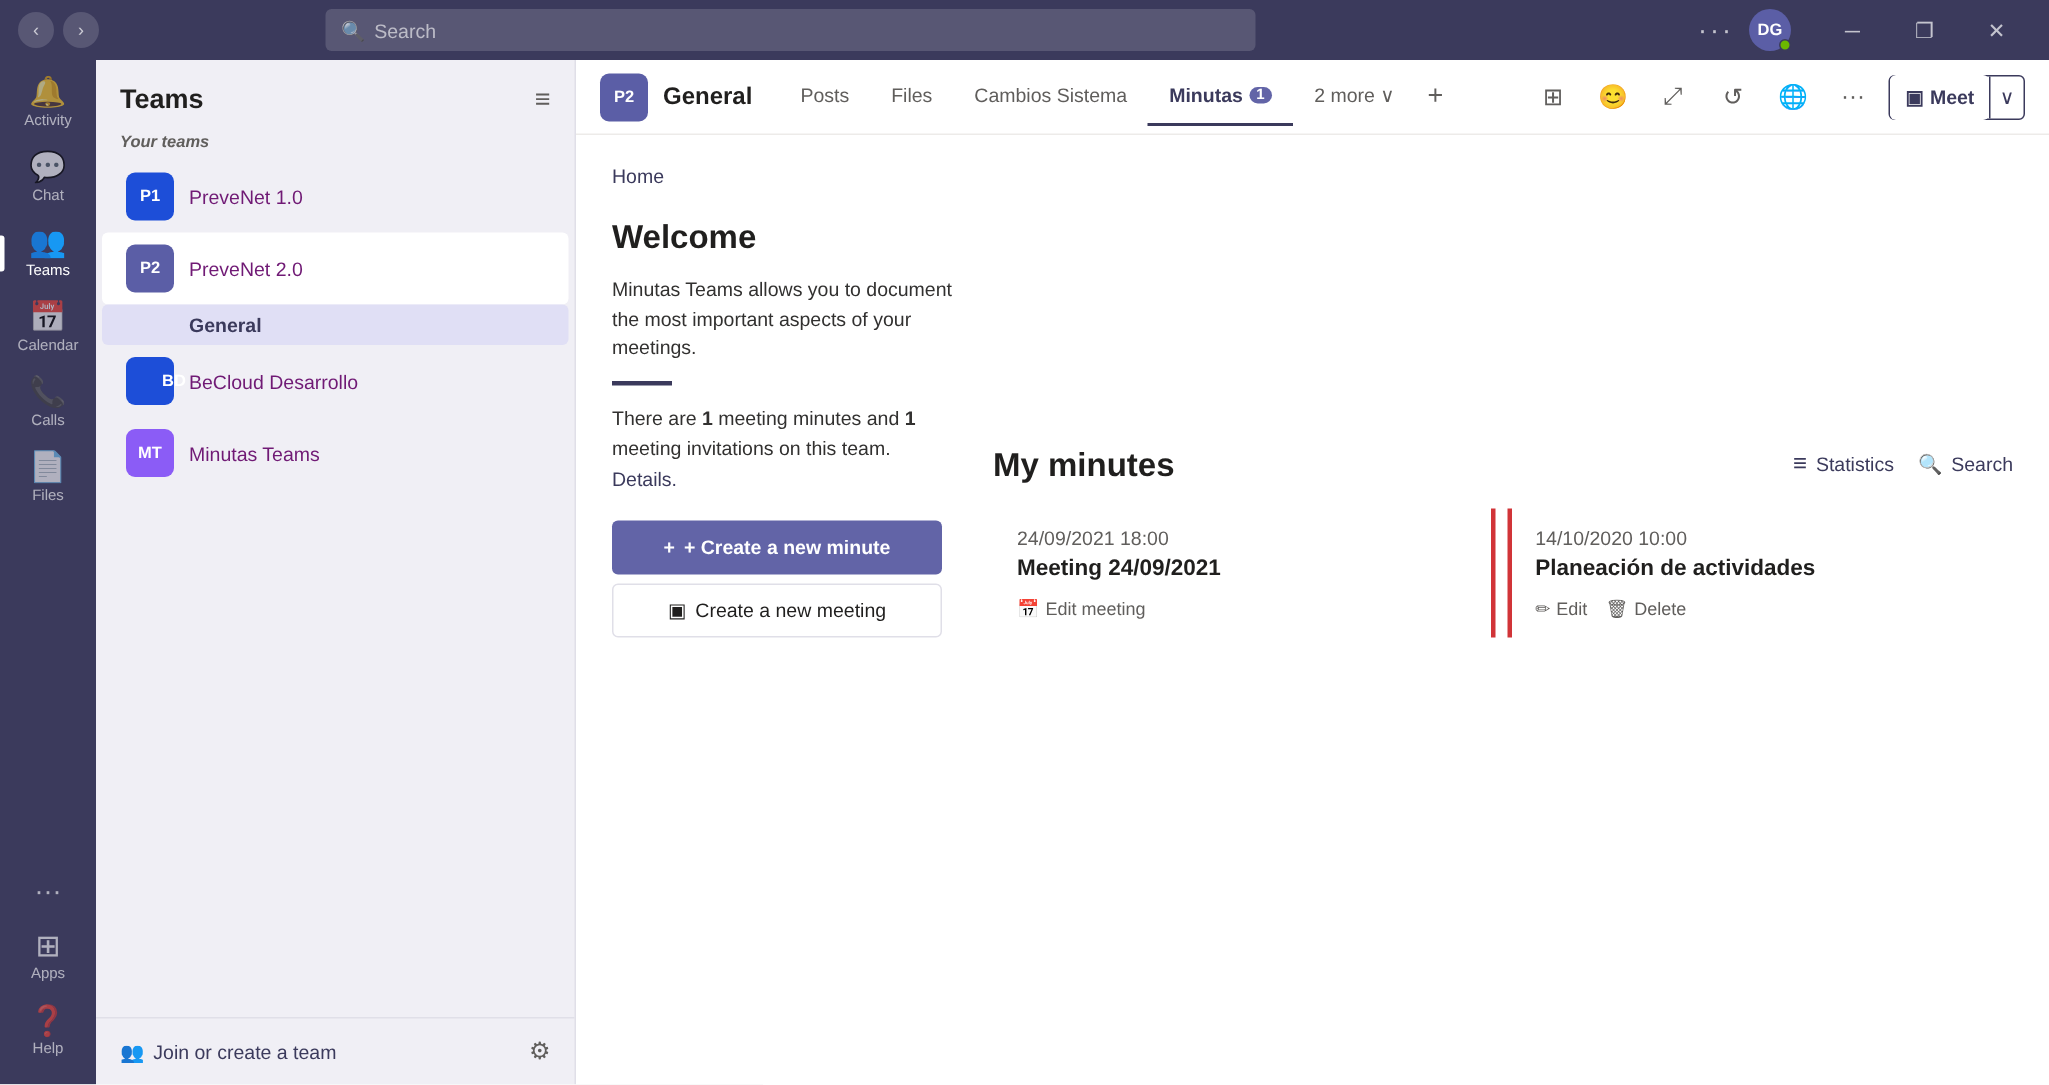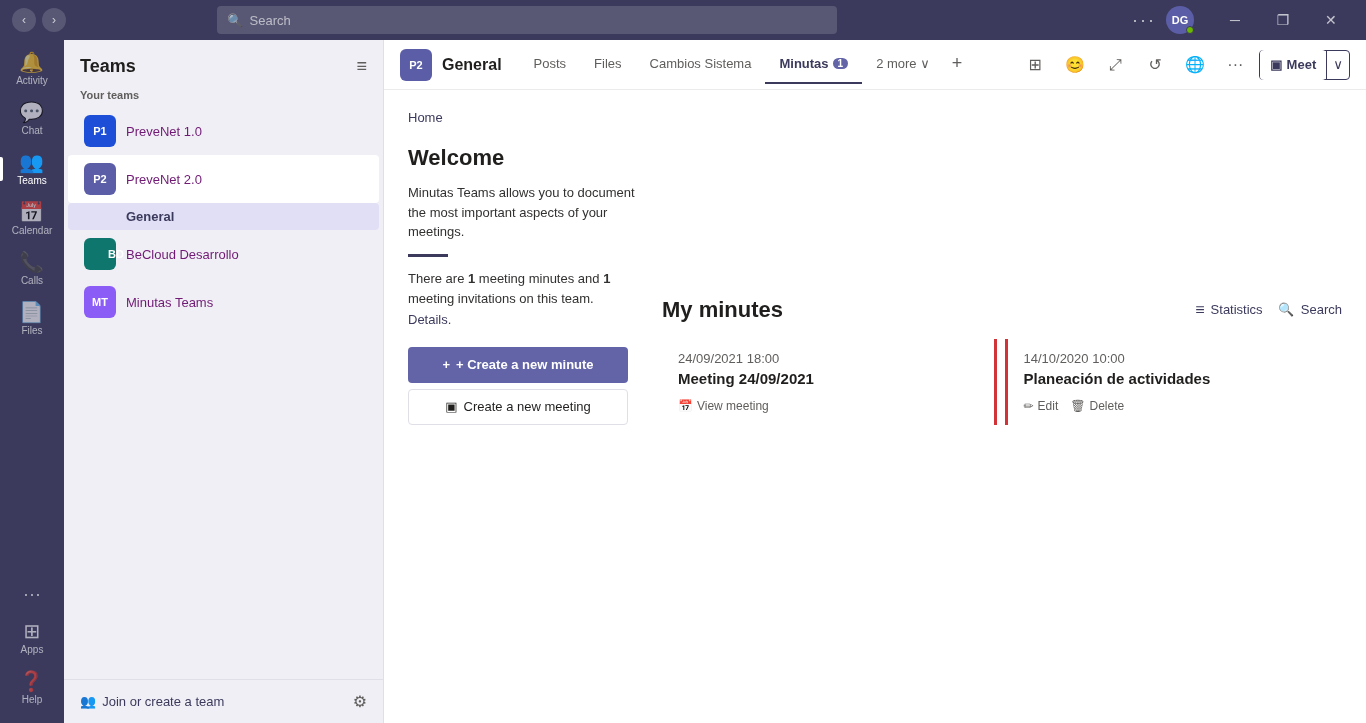--- a/index.html
+++ b/index.html
@@ -66,21 +66,21 @@
     .teams-panel {
       width: 320px; background: #f0eff5; border-right: 1px solid #e0dfe8;
       display: flex; flex-direction: column; flex-shrink: 0;
     }
     .teams-panel-header {
       display: flex; align-items: center; justify-content: space-between;
       padding: 16px 16px 8px; 
     }
     .teams-panel-title { font-size: 18px; font-weight: 700; color: #201f1e; }
     .teams-panel-menu { color: #605e5c; cursor: pointer; font-size: 18px; }
-    .your-teams-label { padding: 4px 16px 6px; font-size: 11px; color: #605e5c; font-weight: 600; }
+    .your-teams-label { padding: 4px 16px 6px; font-size: 11px; color: #605e5c; font-weight: 600; font-style: italic; }
     .team-item {
       display: flex; align-items: center; padding: 8px 16px; cursor: pointer;
       gap: 10px; border-radius: 4px; margin: 0 4px;
     }
     .team-item.expanded { background: white; }
     .team-avatar {
       width: 32px; height: 32px; border-radius: 6px;
       display: flex; align-items: center; justify-content: center;
       color: white; font-size: 11px; font-weight: 700; flex-shrink: 0;
     }
@@ -257,21 +257,21 @@
     </div>
 
     <div class="team-item expanded">
       <div class="team-avatar" style="background:#5b5ea6;">P2</div>
       <span class="team-name">PreveNet 2.0</span>
       <span class="team-more">···</span>
     </div>
     <div class="channel-item active">General</div>
 
     <div class="team-item">
-      <div class="team-avatar" style="background:#0f766e;padding-left:32px;">BD</div>
+      <div class="team-avatar" style="background:#1d4ed8;padding-left:32px;">BD</div>
       <span class="team-name">BeCloud Desarrollo</span>
       <span class="team-more">···</span>
     </div>
 
     <div class="team-item">
       <div class="team-avatar" style="background:#8b5cf6;">MT</div>
       <span class="team-name">Minutas Teams</span>
       <span class="team-more">···</span>
     </div>
 
@@ -355,21 +355,21 @@
           </div>
 
           <div class="minutes-list">
 
             <div class="minute-item">
               <div class="minute-date">24/09/2021 18:00</div>
               <div class="minute-name">Meeting 24/09/2021</div>
               <div class="minute-actions">
                 <button class="minute-action-btn">
                   <span>📅</span>
-                  <span>View meeting</span>
+                  <span>Edit meeting</span>
                 </button>
               </div>
             </div>
 
             <div class="minute-item" style="border-left: 3px solid #d13438; padding-left: 16px; margin-left: 8px;">
               <div class="minute-date">14/10/2020 10:00</div>
               <div class="minute-name">Planeación de actividades</div>
               <div class="minute-actions">
                 <button class="minute-action-btn">
                   <span>✏</span>

